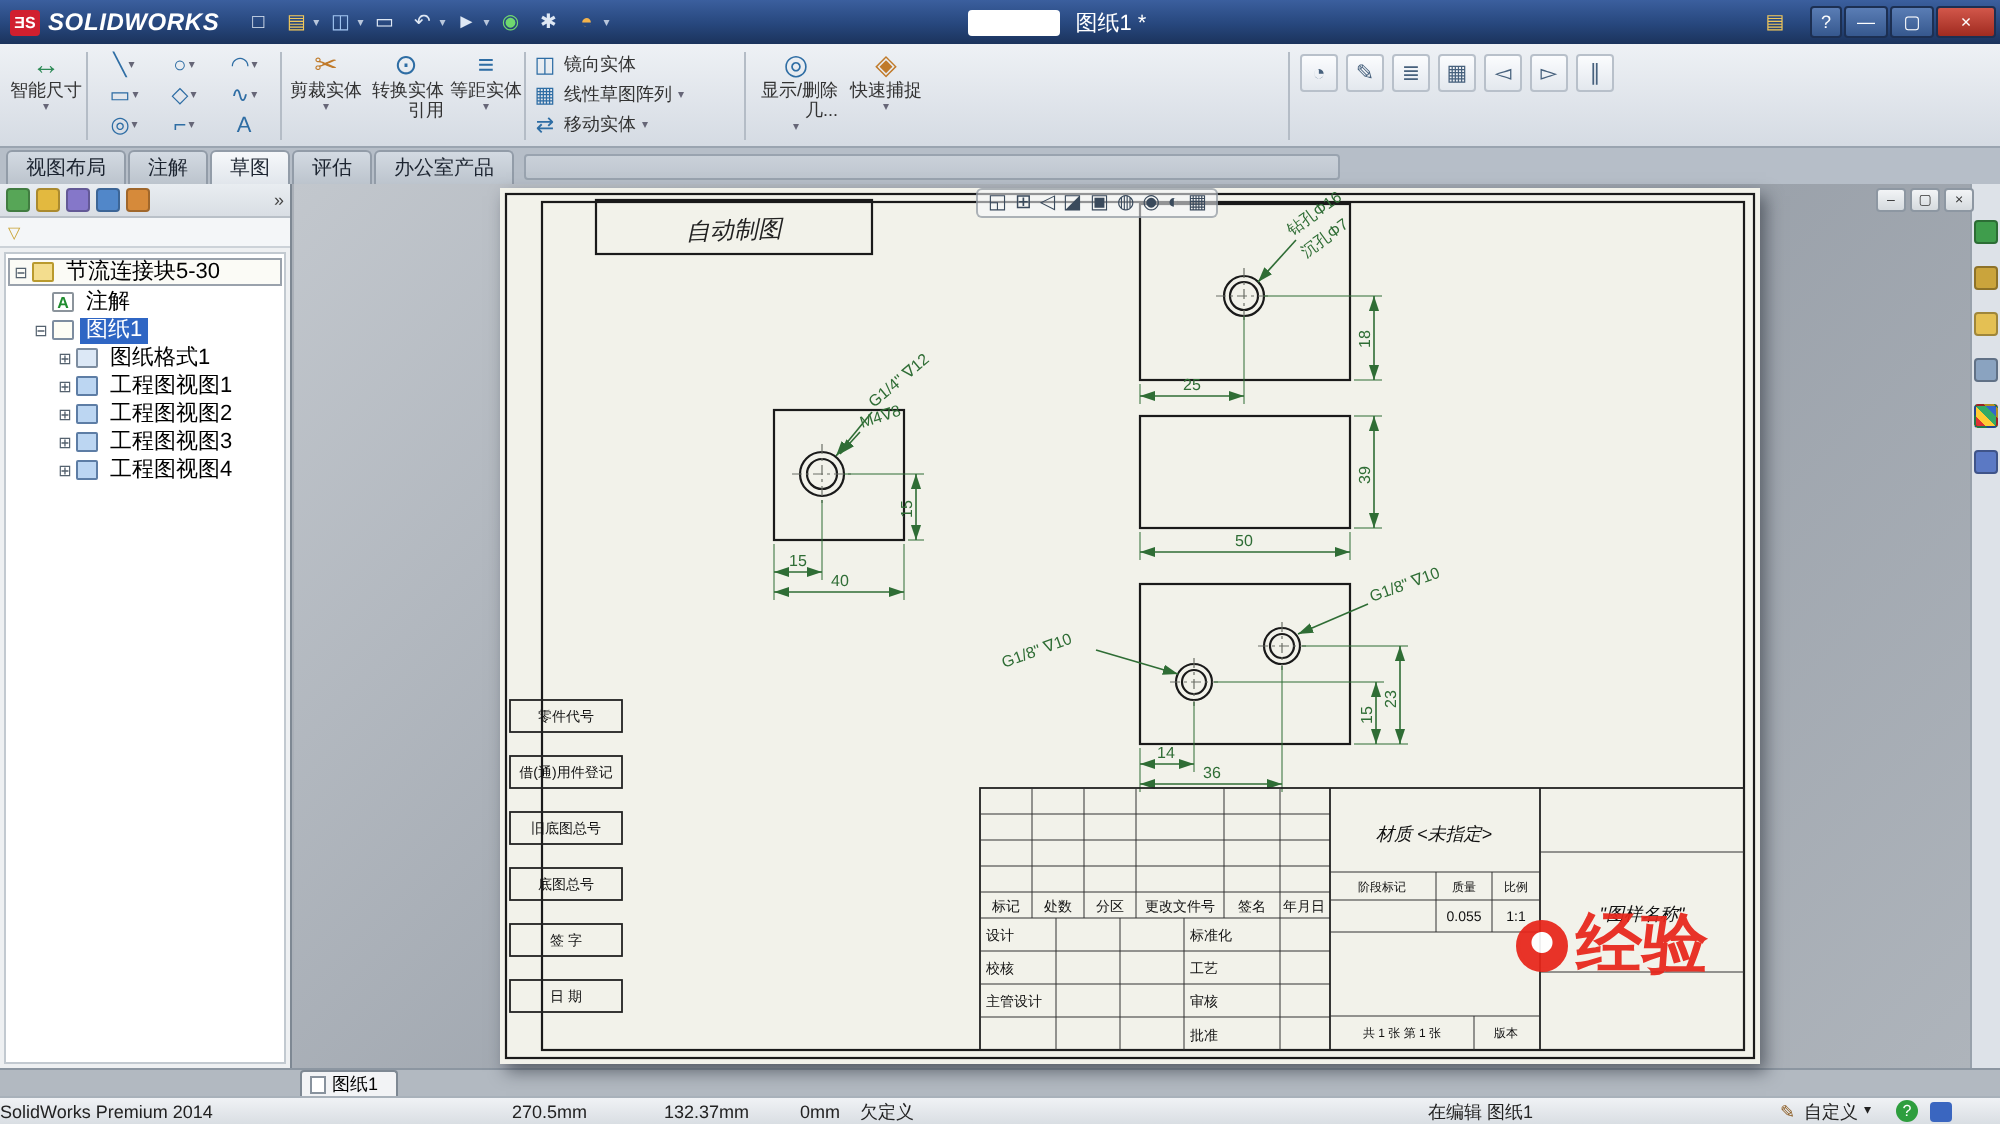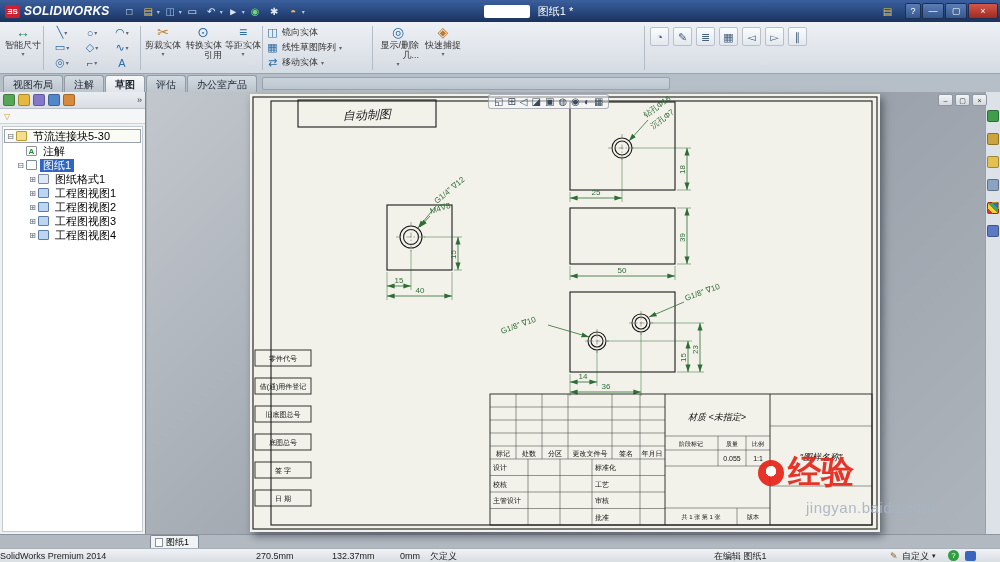--- a/index.html
+++ b/index.html
@@ -42,21 +42,21 @@
 .rb-stack{position:absolute;top:3px;width:102px;display:flex;flex-direction:column}
 .srow{display:flex;align-items:center;height:15px;gap:3px;font-size:9px;color:#333;white-space:nowrap}
 .srow .sic{font-size:11px;color:#2e6da4;width:13px;text-align:center}
 .srow i{font-style:normal;font-size:6px;color:#667}
 .rb-strip{position:absolute;top:5px;display:flex;gap:4px}
 .rb-sm{width:19px;height:19px;border:1px solid #b8c0ca;border-radius:2px;background:linear-gradient(#fbfcfe,#e3e8ee);text-align:center;line-height:18px;font-size:11px;color:#47617d}
 
 
 #tabbar{position:absolute;top:74px;left:0;width:1000px;height:18px;background:#b6bec8;display:flex;align-items:flex-end;padding-left:3px}
 .tab{height:17px;padding:0 9px;font-size:10px;line-height:17px;color:#1c2430;background:linear-gradient(#d3dae2,#bcc4cd);border:1px solid #929ca8;border-bottom:none;border-radius:3px 3px 0 0;margin-right:1px}
-.tab.active{background:linear-gradient(#f6f8fa,#e1e6ec);font-weight:bold}
+.tab.active{background:linear-gradient(#f6f8fa,#e1e6ec);font-weight:normal}
 .tab-filler{width:408px;height:13px;margin:0 0 2px 4px;background:linear-gradient(#cad1d9,#bec6cf);border:1px solid #99a3af;border-radius:2px}
 
 
 #leftpanel{position:absolute;top:92px;left:0;width:146px;height:442px;background:#eef0f2;border-right:1px solid #7e8893}
 .lp-tabs{height:17px;display:flex;align-items:center;gap:3px;padding:0 3px;background:linear-gradient(#e9edf1,#d9dee4);border-bottom:1px solid #b9c0c8}
 .lp-ic{width:12px;height:12px;border-radius:2px;border:1px solid rgba(0,0,0,.25)}
 .lp1{background:#57a657}.lp2{background:#e3b93f}.lp3{background:#8577c9}.lp4{background:#5187c9}.lp5{background:#d68a3a}
 .lp-chevron{margin-left:auto;font-size:9px;color:#444}
 .lp-filter{height:15px;display:flex;align-items:center;padding:0 4px;border-bottom:1px solid #ccd2d8;background:#f4f6f8}
 .funnel{font-size:8px;color:#caa53a}
@@ -555,16 +555,15 @@
     <span class="sb" style="left:932px;font-size:7px">▾</span>
     <span class="sb-help" style="left:948px">?</span>
     <span class="sb-blue" style="left:965px"></span>
   </div>
 
   <div id="watermark">
     <div class="wm1">
       <span class="wm-circle"></span>
       <span class="wm-jy">经验</span>
     </div>
-    <div class="wm2">jingyan.baidu.com</div>
   </div>
 
 </div>
 
 </body></html>

